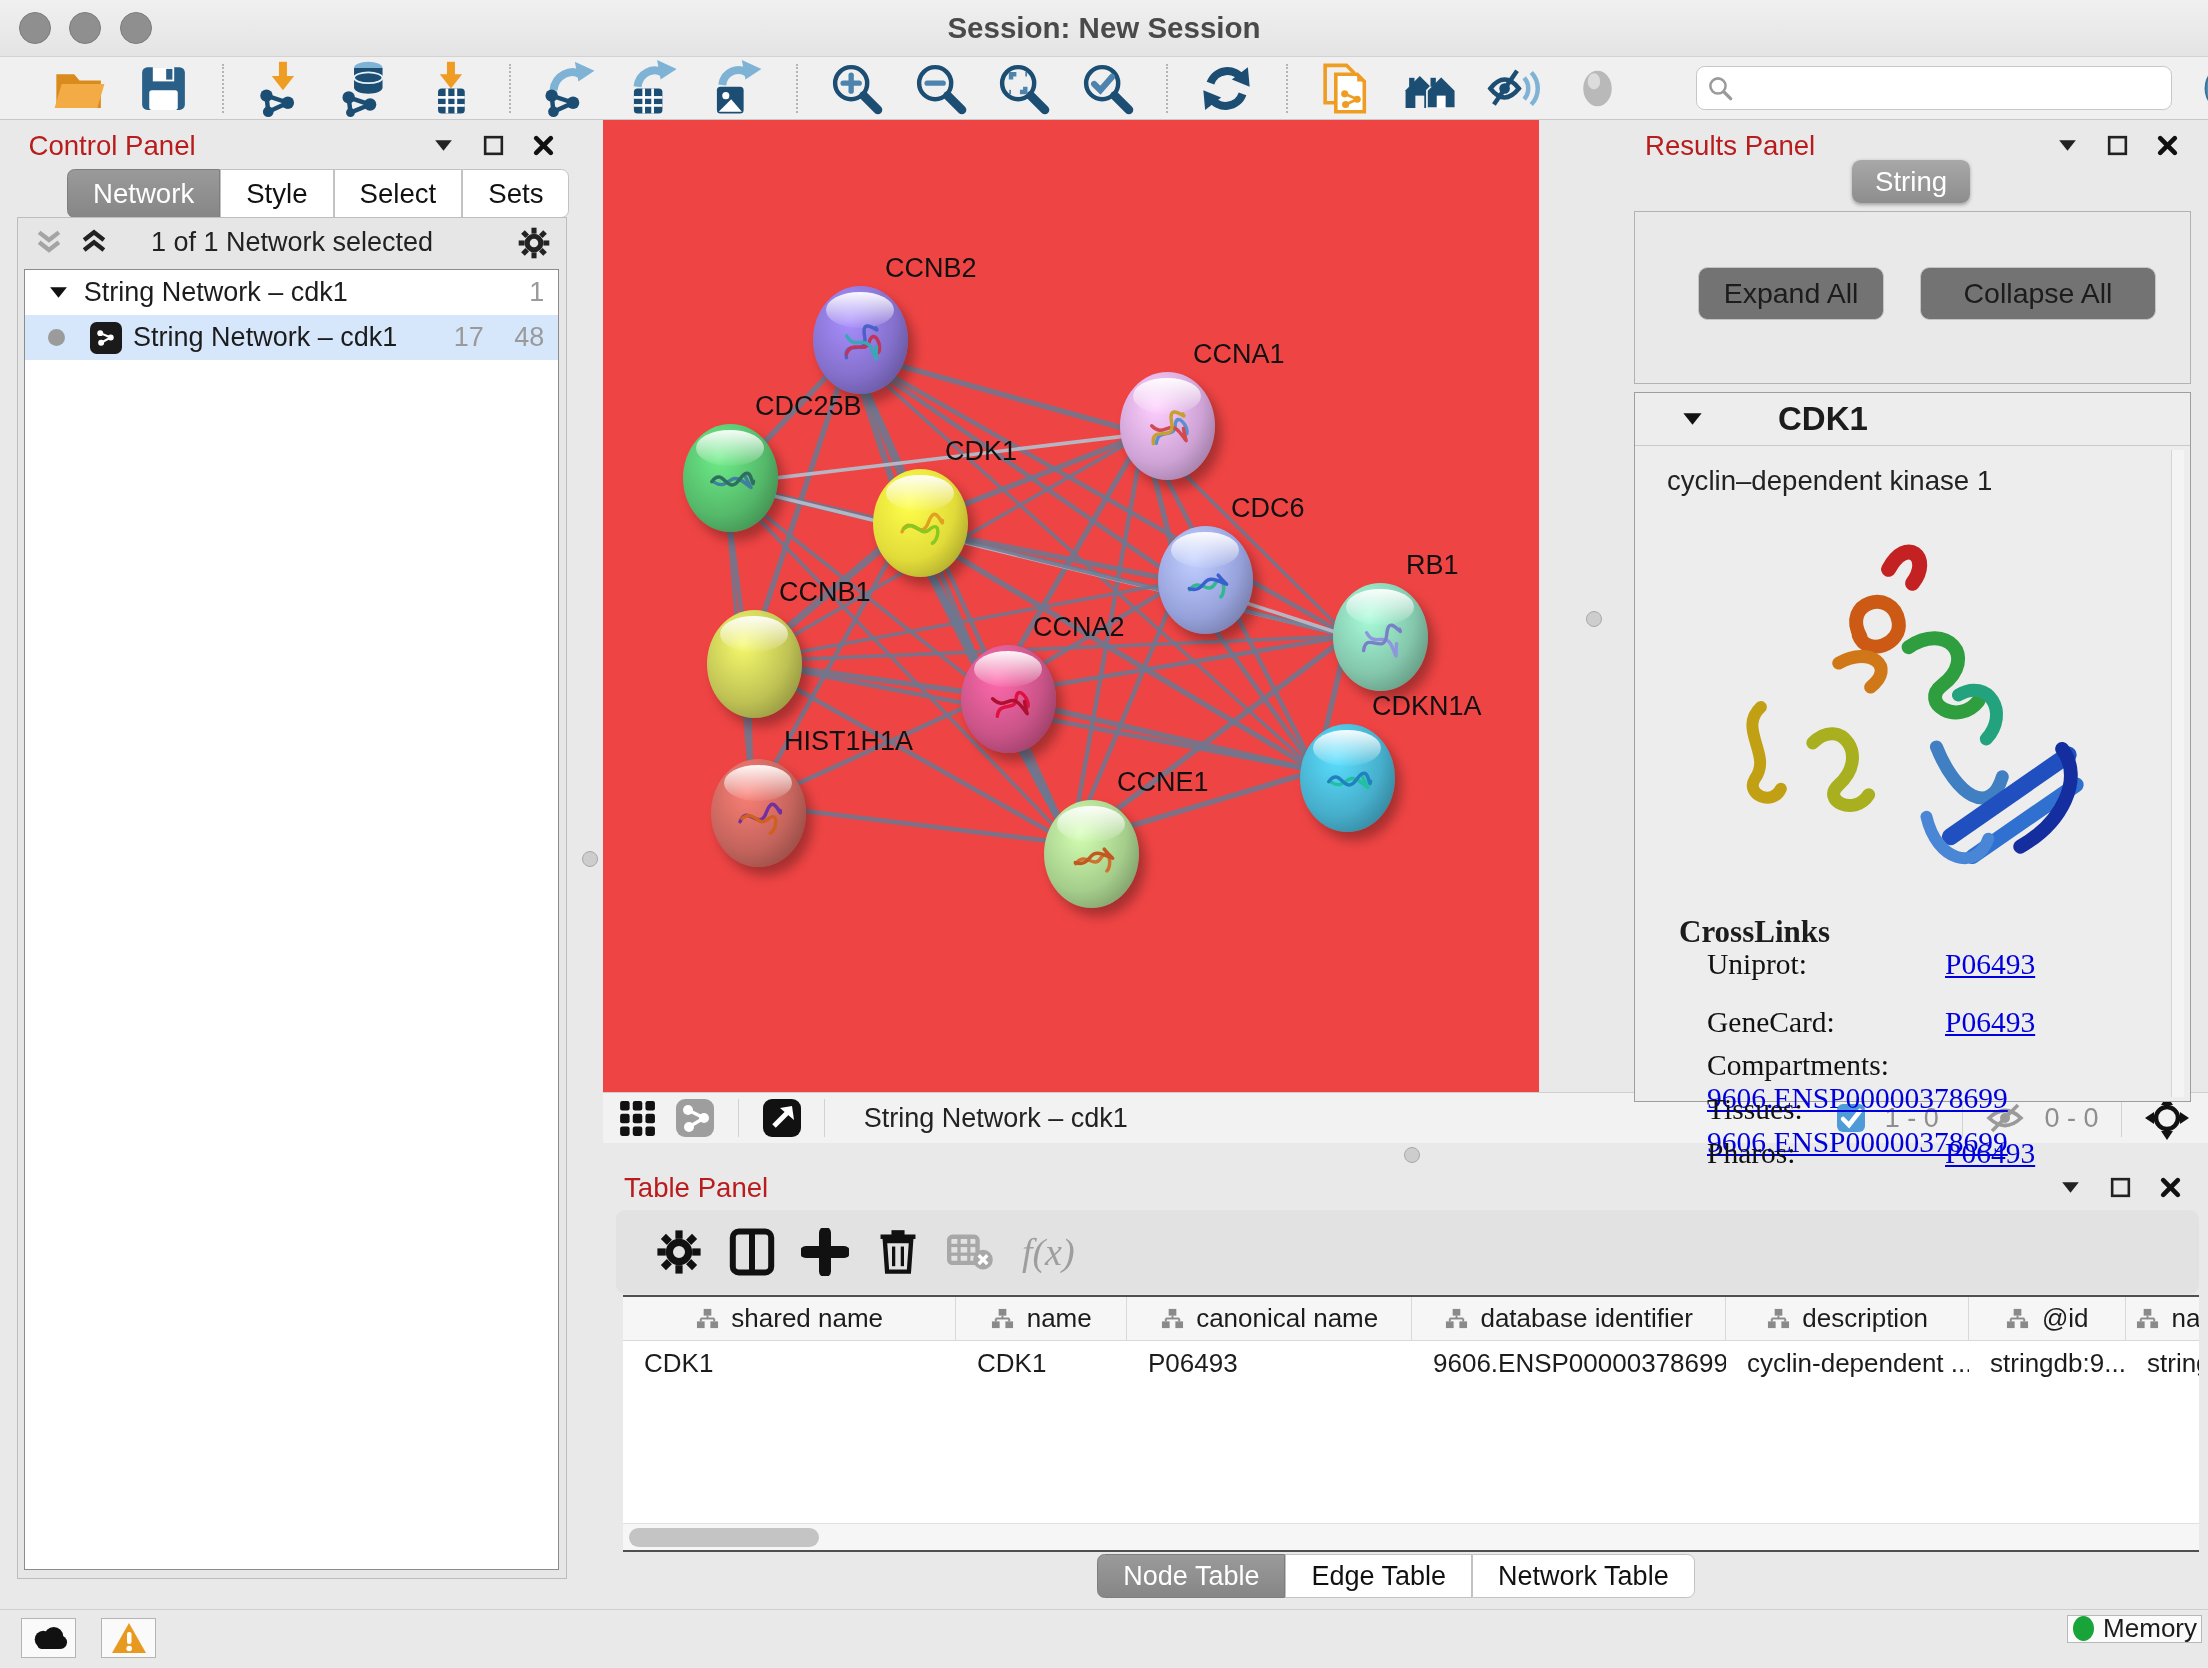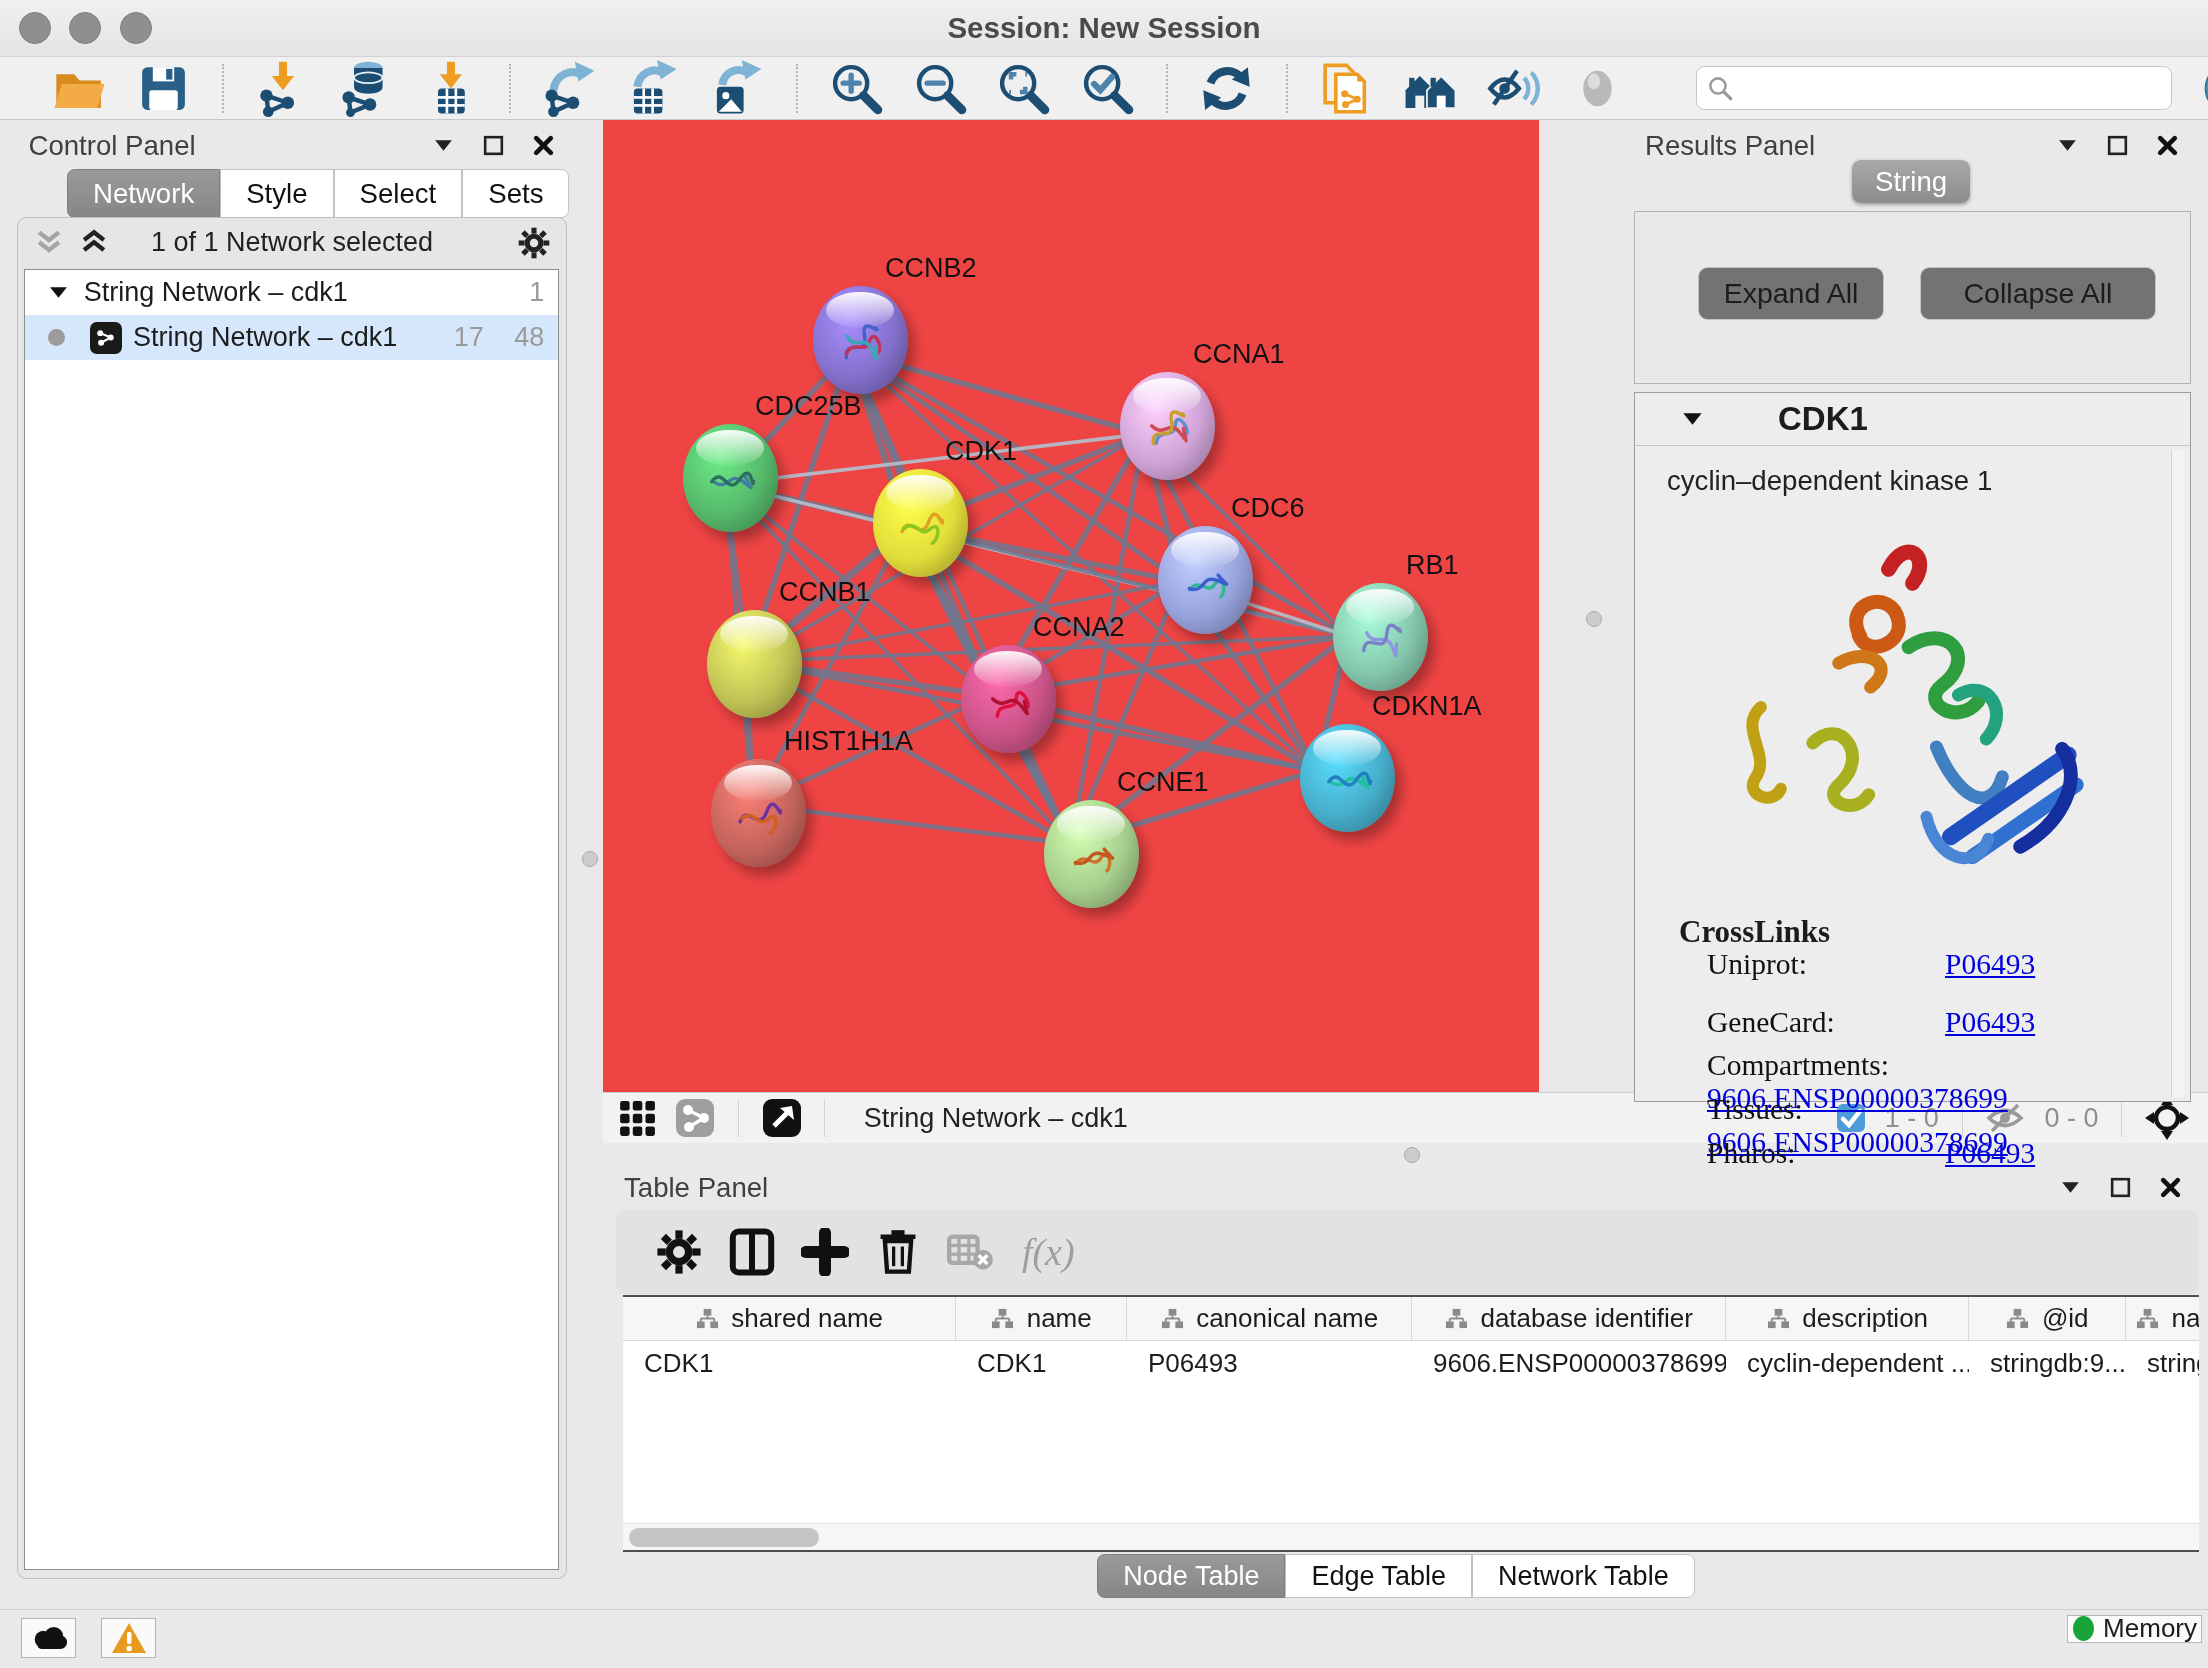--- a/index.html
+++ b/index.html
@@ -18,34 +18,34 @@
     background:#f0f0f0; border-bottom:1.9px solid #c8c8c8; display:flex; align-items:center; padding-left:38px; }
   .ticon { width:57px; height:57px; margin:0 13.3px; flex:0 0 auto; }
   .ticon svg { width:100%; height:100%; }
   .tsep { width:0; height:49px; border-left:2.9px dotted #b5b5b5; margin:0 17px; flex:0 0 auto; }
   .searchbox { position:relative; width:476px; height:44px; margin-left:57px; flex:0 0 auto; }
   .searchbox input { width:100%; height:100%; border:1.9px solid #c6c6c6; border-radius:8.6px;
     background:#fff; font-size:25px; padding-left:49px; outline:none; }
   .searchbox svg { position:absolute; left:11.4px; top:8.6px; width:27px; height:27px; }
 
   
-  .phdr-title { font-size:27.6px; color:#404040;text-align:right; }
+  .phdr-title { font-size:27.6px; color:#b91c1c;text-align:right; }
   .phdr-icons { position:absolute; display:flex; gap:25px; align-items:center; }
   .phdr-icons svg { width:25px; height:25px; }
 
   
   .control-panel { position:absolute; left:0; top:120px; width:584px; height:1497px; }
   .cp-tabs { position:absolute; left:67px; top:49px; display:flex; }
   .tab-btn { height:49px; padding:0 25px; font-size:27.6px; background:#fff; border:1px solid #c2c2c2;
     display:flex; align-items:center; justify-content:center; color:#111; }
   .tab-btn:first-child { border-radius:7.6px 0 0 7.6px; }
   .tab-btn:last-child { border-radius:0 7.6px 7.6px 0; }
   .tab-btn.sel { background:linear-gradient(#9a9a9a,#868686); color:#fff; border-color:#7e7e7e; }
   .cp-box { position:absolute; left:17px; top:97px; width:550px; height:1362px;
-    background:#e6e6e6; border:1.9px solid #bdbdbd; border-radius:9px; }
+    background:#e6e6e6; border:1.9px solid #bdbdbd; border-radius:0; }
   .cp-selector { position:absolute; left:0; top:0; width:100%; height:49px; display:flex; align-items:center; }
   .cp-selector svg { width:32px; height:28.5px; }
   .cp-sel-text { position:absolute; width:100%; text-align:center; font-size:27px; color:#222; }
   .cp-list { position:absolute; left:5.7px; top:51px; width:535px; height:1301px;
     background:#fff; border:1.9px solid #8c8c8c; }
   .tree-row { position:relative; height:45px; display:flex; align-items:center; font-size:27px; }
   .tree-row.sel { background:#d7e7fb; }
   .tree-count { position:absolute; right:13.3px; color:#9a9a9a; }
   .share-badge { width:32px; height:32px; border-radius:6.7px; background:#1a1a1a;
     display:flex; align-items:center; justify-content:center; margin-right:11.4px; }

